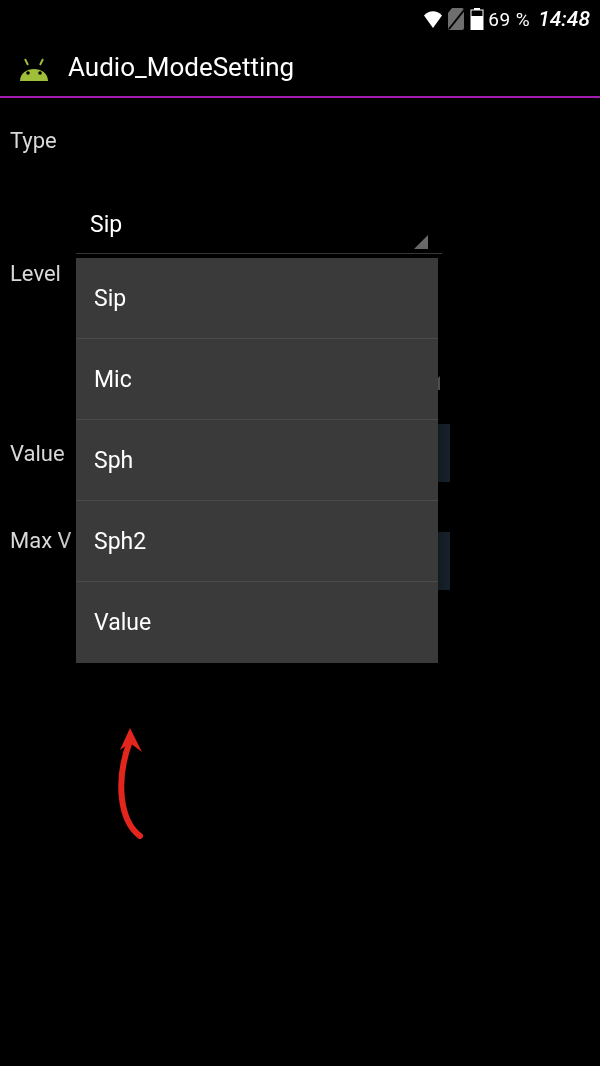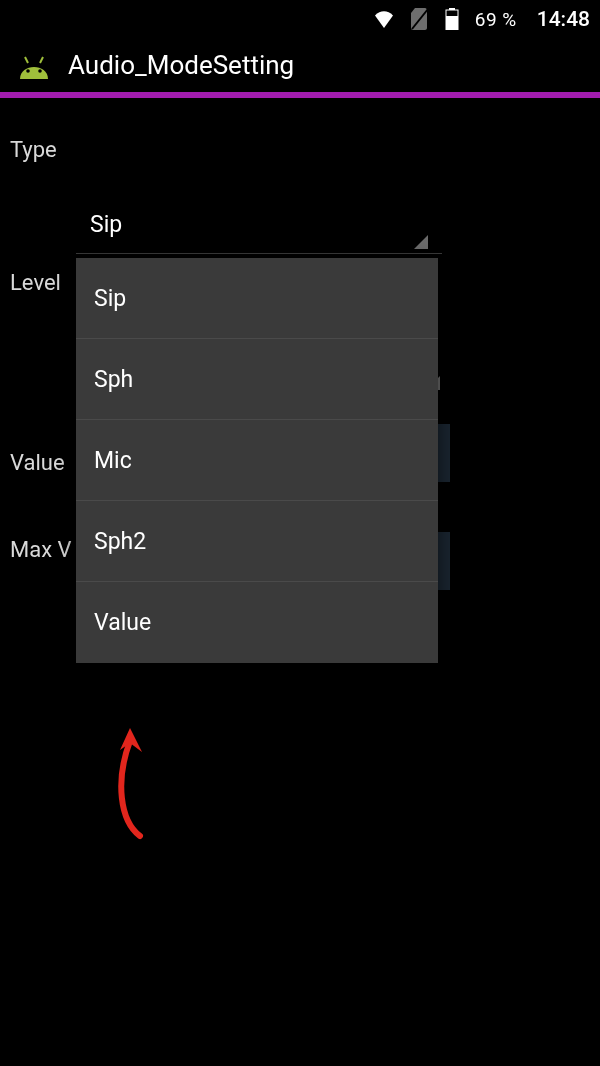--- a/index.html
+++ b/index.html
@@ -4,54 +4,54 @@
 <style>
   * { margin: 0; padding: 0; box-sizing: border-box; font-family: Roboto, "Helvetica Neue", Arial, sans-serif; }
   html, body { width: 600px; height: 1066px; background: #000; color: #fff; overflow: hidden; }
 
   
   .status-bar {
     height: 38px;
     display: flex;
     justify-content: flex-end;
     align-items: center;
-    gap: 16px;
+    gap: 4px;
     padding: 0 10px;
     font-size: 20px;
     background: #000;
   }
   .status-bar .batt-pct { font-size: 19px; letter-spacing: 0.5px; }
-  .status-bar .clock { font-size: 21px; font-weight: 500; margin-left: 4px; }
+  .status-bar .clock { font-size: 21px; font-weight: 500; margin-left: 4px; font-style: italic; }
   .icon-svg { display: block; }
 
   
   .title-bar {
     height: 60px;
     display: flex;
     align-items: center;
     gap: 14px;
     padding: 0 14px;
-    border-bottom: 6px solid #a21caf;
+    border-bottom: 2px solid #a21caf;
   }
   .title-bar .title-text {
     font-size: 26px;
     font-weight: 400;
   }
 
   
   .form {
     padding: 20px 10px 0 10px;
     font-size: 22px;
     color: #d9d9d9;
   }
   .row-label {
     margin: 4px 0 60px 0;
     font-size: 22px;
   }
-  .row-label.type  { margin-top: 19px; margin-bottom: 108px; }
+  .row-label.type  { margin-top: 10px; margin-bottom: 108px; }
   .row-label.level { margin-bottom: 155px; }
   .row-label.value { margin-bottom: 62px; }
   .row-label.max   { margin-bottom: 0; }
 
   
   .spinner-closed {
     position: absolute;
     height: 58px;
     display: flex;
     align-items: center;
@@ -167,22 +167,22 @@
 <div class="peek-box value"></div>
 <div class="peek-box max"></div>
 
 <div id="type-spinner" class="spinner-closed">
   <span>Sip</span>
   <span class="tri"></span>
 </div>
 
 <div class="dropdown">
   <div class="opt">Sip</div>
+  <div class="opt">Mic</div>
   <div class="opt">Sph</div>
-  <div class="opt">Mic</div>
   <div class="opt">Sph2</div>
   <div class="opt">Value</div>
 </div>
 
 <div class="annotation-arrow">
   <svg width="70" height="120" viewBox="0 0 70 120">
     <path d="M40 110 C 20 95, 15 55, 30 15" stroke="#e2261d" stroke-width="6" fill="none" stroke-linecap="round"></path>
     <path d="M30 2 L20 24 L30 17 L42 26 Z" fill="#e2261d"></path>
   </svg>
 </div>

